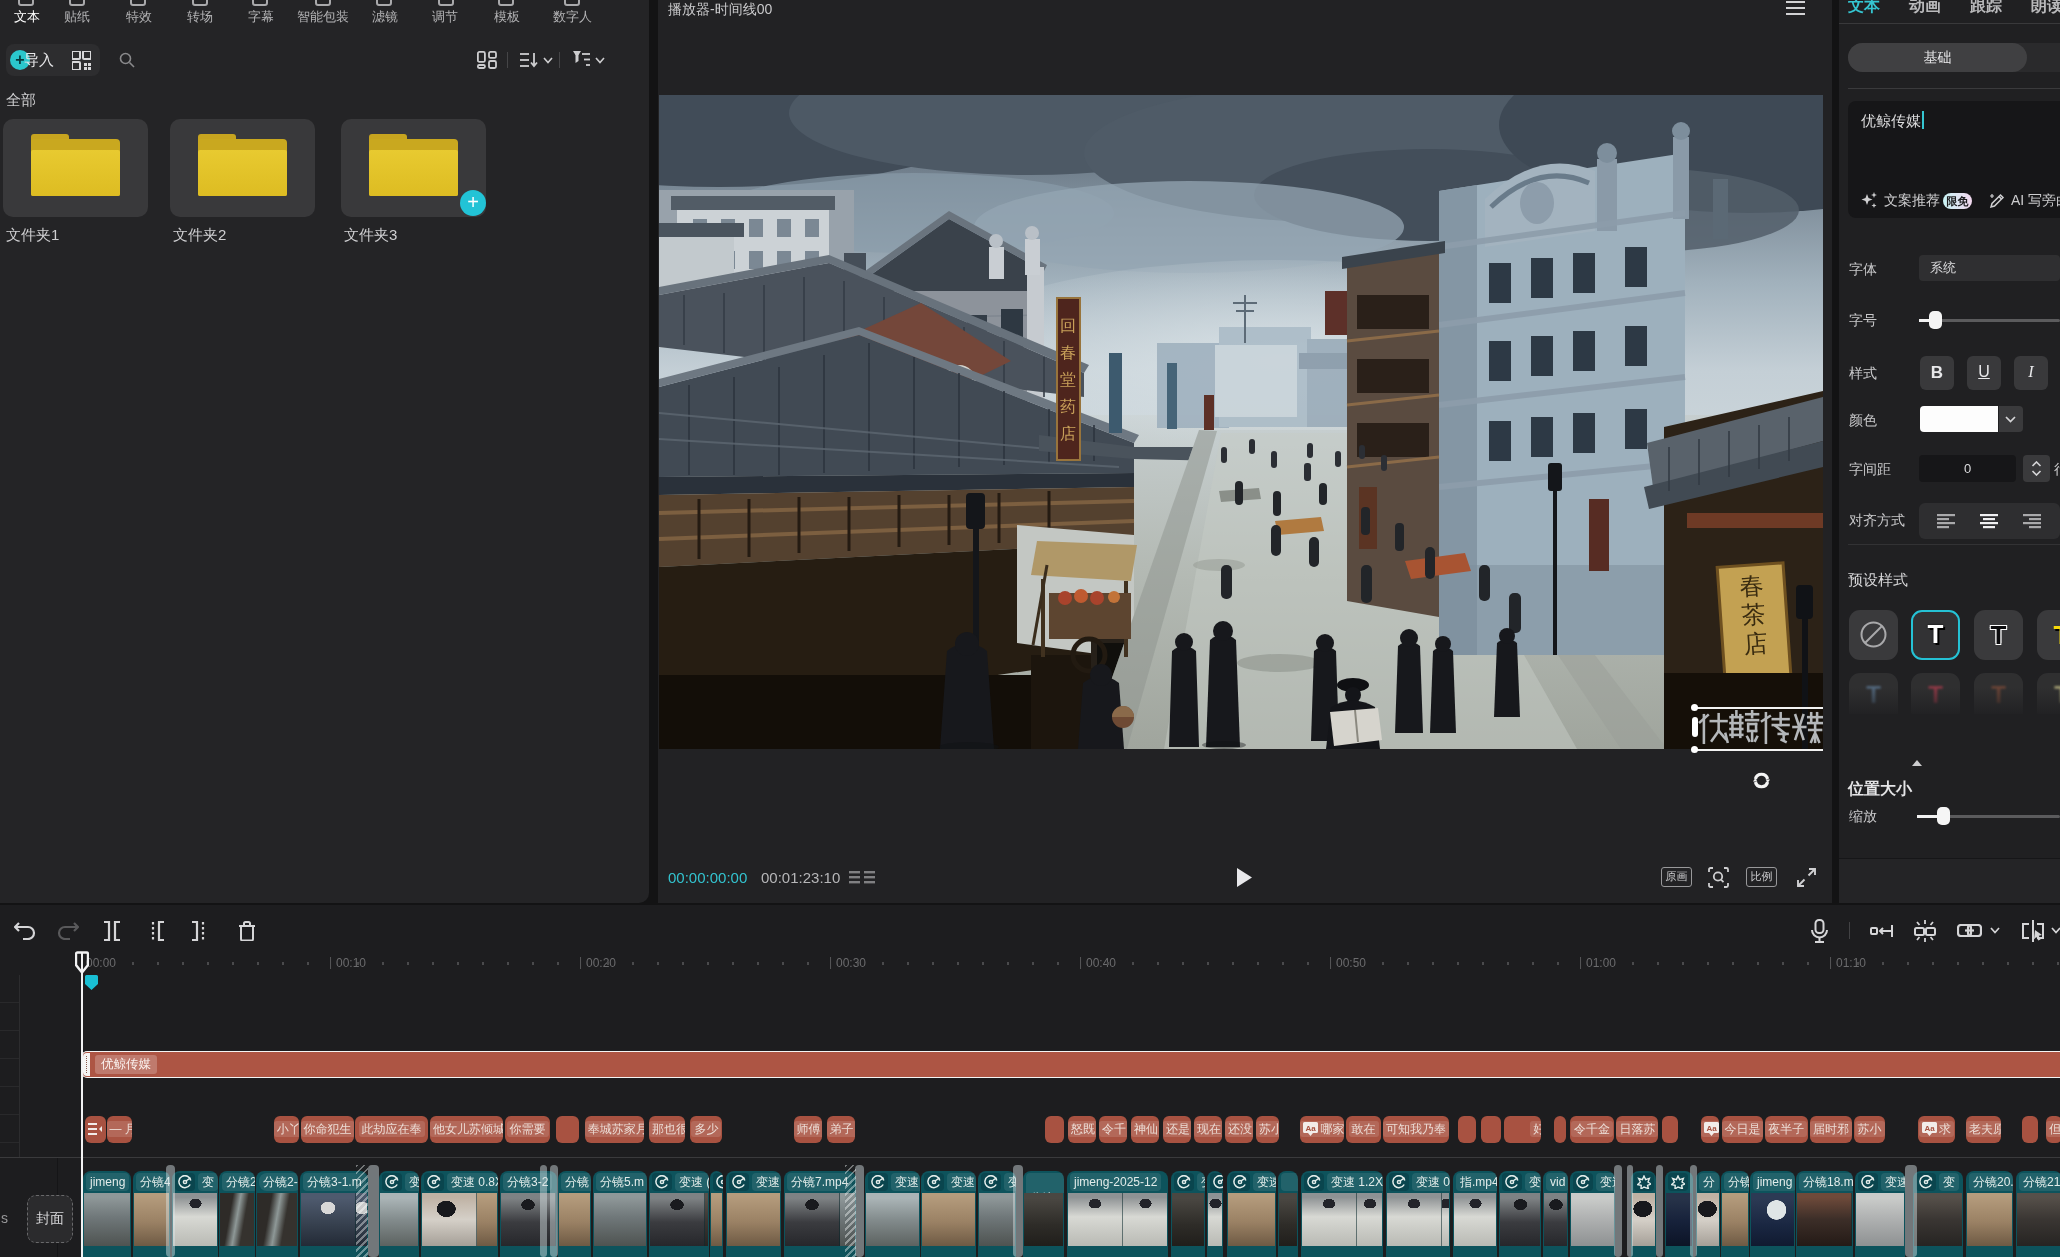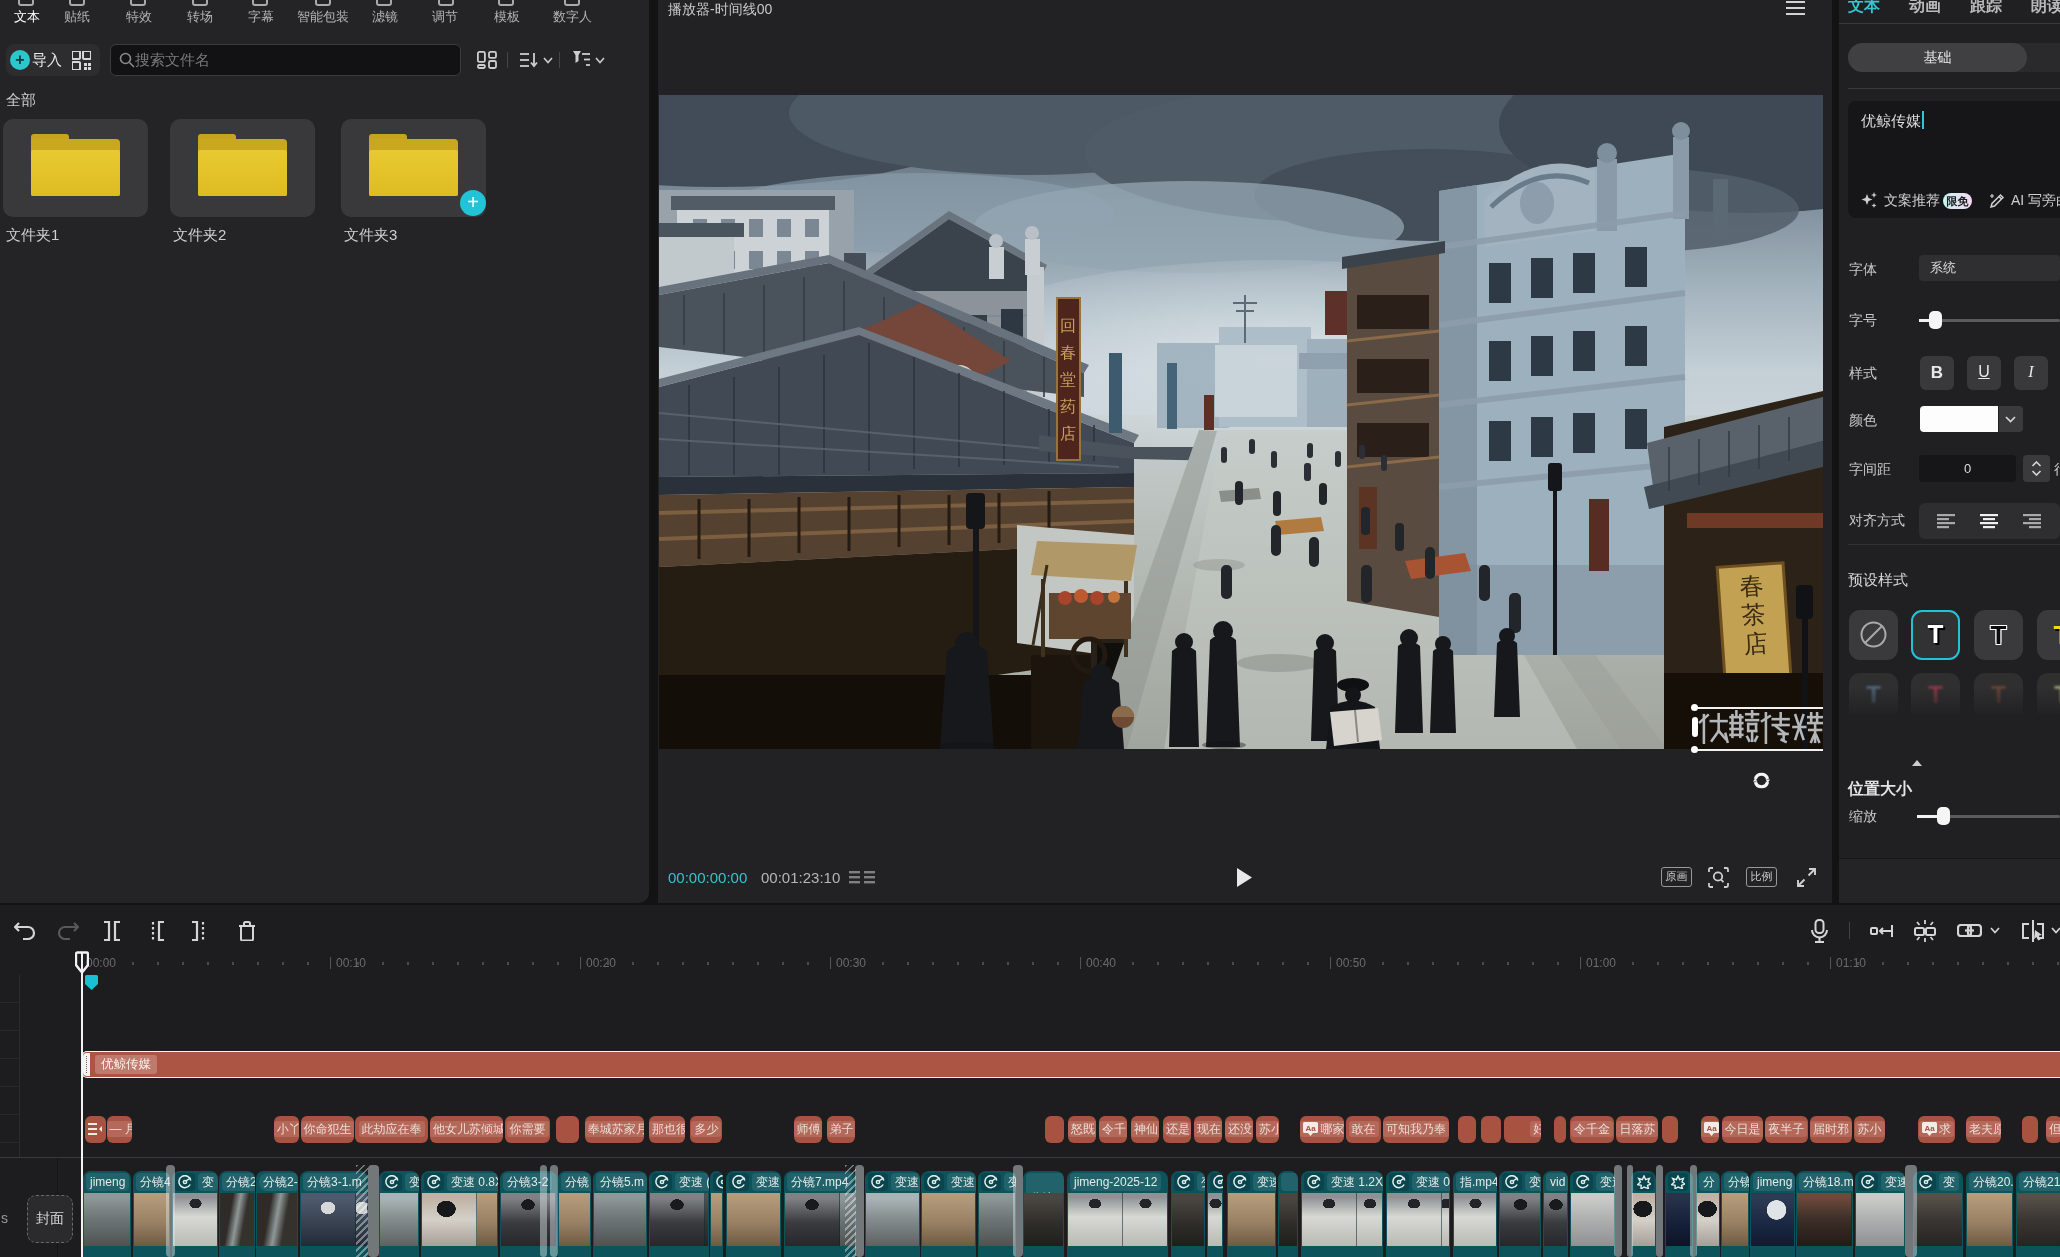--- a/index.html
+++ b/index.html
@@ -45,33 +45,32 @@
 <div class="abs tbl" style="left:372px;top:8px;width:26px;text-align:center;color:#b3b3b5;">滤镜</div>
 <div class="abs" style="left:376px;top:-3px;width:16px;height:9px;border:2px solid #a9a9ab;border-radius:3px;"></div>
 <div class="abs tbl" style="left:432px;top:8px;width:26px;text-align:center;color:#b3b3b5;">调节</div>
 <div class="abs" style="left:438px;top:-3px;width:16px;height:9px;border:2px solid #a9a9ab;border-radius:3px;"></div>
 <div class="abs tbl" style="left:494px;top:8px;width:26px;text-align:center;color:#b3b3b5;">模板</div>
 <div class="abs" style="left:498px;top:-3px;width:16px;height:9px;border:2px solid #a9a9ab;border-radius:3px;"></div>
 <div class="abs tbl" style="left:553px;top:8px;width:39px;text-align:center;color:#b3b3b5;">数字人</div>
 <div class="abs" style="left:564px;top:-3px;width:16px;height:9px;border:2px solid #a9a9ab;border-radius:3px;"></div>
 <div id="impbtn" class="abs"></div>
 <div class="abs" style="left:10px;top:50px;width:20px;height:20px;border-radius:50%;background:#2bc7cc;color:#083a3c;font-size:16px;line-height:19px;text-align:center;font-weight:bold;">+</div>
-<div class="abs" style="left:32px;top:51px;font-size:15px;color:#e8e8ea;">导入</div>
+<div class="abs" style="left:24px;top:51px;font-size:15px;color:#e8e8ea;">导入</div>
 <svg class="abs" style="left:72px;top:51px;" width="19" height="19" viewBox="0 0 19 19">
 <g fill="#d8d8da">
         <rect x="0" y="0" width="8" height="8" rx="1" fill="none" stroke="#d8d8da" stroke-width="2"></rect>
 <rect x="11" y="0" width="8" height="8" rx="1" fill="none" stroke="#d8d8da" stroke-width="2"></rect>
 <rect x="0" y="11" width="8" height="8" rx="1" fill="none" stroke="#d8d8da" stroke-width="2"></rect>
 <rect x="12" y="12" width="3" height="3"></rect>
         <rect x="16" y="12" width="3" height="3"></rect>
         <rect x="12" y="16" width="3" height="3"></rect>
         <rect x="16" y="16" width="3" height="3"></rect>
       </g>
     </svg>
-<div id="srch" class="abs"><span style="margin-left:24px;">搜索文件名</span></div>
 <svg class="abs" style="left:119px;top:52px;" width="16" height="16" viewBox="0 0 16 16" fill="none" stroke="#8a8a8c" stroke-width="1.6">
       <circle cx="6.5" cy="6.5" r="5"></circle>
       <line x1="10.5" y1="10.5" x2="15" y2="15"></line>
     </svg>
 <svg class="abs" style="left:477px;top:51px;" width="20" height="18" viewBox="0 0 20 18" fill="none" stroke="#cdcdcf" stroke-width="1.8">
       <rect x="0.9" y="0.9" width="7" height="10" rx="1.5"></rect>
       <rect x="12" y="0.9" width="7" height="6" rx="1.5"></rect>
       <rect x="0.9" y="14" width="7" height="3" rx="1.2"></rect>
       <rect x="12" y="10" width="7" height="7" rx="1.5"></rect>
     </svg>
@@ -808,21 +807,21 @@
 <div class="subclip" style="left:556.0px;width:23.0px;"></div>
 <div class="subclip" style="left:584.8px;width:59.4px;"><span style="background:rgba(255,255,255,0.13);border-radius:3px;padding:1px 3px;">奉城苏家月</span></div>
 <div class="subclip" style="left:649.1px;width:35.5px;"><span style="background:rgba(255,255,255,0.13);border-radius:3px;padding:1px 3px;">那也很</span></div>
 <div class="subclip" style="left:690.4px;width:32.1px;"><span style="background:rgba(255,255,255,0.13);border-radius:3px;padding:1px 3px;">多少</span></div>
 <div class="subclip" style="left:793.5px;width:28.9px;"><span style="background:rgba(255,255,255,0.13);border-radius:3px;padding:1px 3px;">师傅</span></div>
 <div class="subclip" style="left:826.5px;width:28.1px;"><span style="background:rgba(255,255,255,0.13);border-radius:3px;padding:1px 3px;">弟子</span></div>
 <div class="subclip" style="left:1045.0px;width:19.0px;"></div>
 <div class="subclip" style="left:1068.0px;width:28.0px;"><span style="background:rgba(255,255,255,0.13);border-radius:3px;padding:1px 3px;">怒既</span></div>
 <div class="subclip" style="left:1099.0px;width:28.0px;"><span style="background:rgba(255,255,255,0.13);border-radius:3px;padding:1px 3px;">令千</span></div>
 <div class="subclip" style="left:1131.0px;width:28.0px;"><span style="background:rgba(255,255,255,0.13);border-radius:3px;padding:1px 3px;">神仙</span></div>
-<div class="subclip" style="left:1163.0px;width:28.0px;"><span style="background:rgba(255,255,255,0.13);border-radius:8px;padding:1px 3px;">还是</span></div>
+<div class="subclip" style="left:1163.0px;width:28.0px;"><span style="background:rgba(255,255,255,0.13);border-radius:2px;padding:1px 3px;">还是</span></div>
 <div class="subclip" style="left:1194.0px;width:28.0px;"><span style="background:rgba(255,255,255,0.13);border-radius:3px;padding:1px 3px;">现在</span></div>
 <div class="subclip" style="left:1225.0px;width:28.0px;"><span style="background:rgba(255,255,255,0.13);border-radius:3px;padding:1px 3px;">还没</span></div>
 <div class="subclip" style="left:1256.0px;width:23.0px;"><span style="background:rgba(255,255,255,0.13);border-radius:3px;padding:1px 3px;">苏小</span></div>
 <div class="subclip" style="left:1300.4px;width:43.8px;"><span style="background:rgba(255,255,255,0.13);border-radius:3px;padding:1px 3px;"><svg style="vertical-align:-3px;margin-right:2px;" width="15" height="14" viewBox="0 0 15 14">
         <path d="M1.5 0 H13.5 A1.5 1.5 0 0 1 15 1.5 V9.5 A1.5 1.5 0 0 1 13.5 11 H10 L7.5 14 L5 11 H1.5 A1.5 1.5 0 0 1 0 9.5 V1.5 A1.5 1.5 0 0 1 1.5 0 Z" fill="#f2ece9"></path>
         <text x="7.5" y="8.5" font-size="8" font-weight="bold" fill="#a85241" text-anchor="middle" font-family="Liberation Sans">Aa</text>
       </svg>哪家</span></div>
 <div class="subclip" style="left:1346.3px;width:34.6px;"><span style="background:rgba(255,255,255,0.13);border-radius:3px;padding:1px 3px;">敢在</span></div>
 <div class="subclip" style="left:1383.0px;width:66.2px;"><span style="background:rgba(255,255,255,0.13);border-radius:3px;padding:1px 3px;">可知我乃奉</span></div>
 <div class="subclip" style="left:1458.4px;width:17.3px;"></div>

